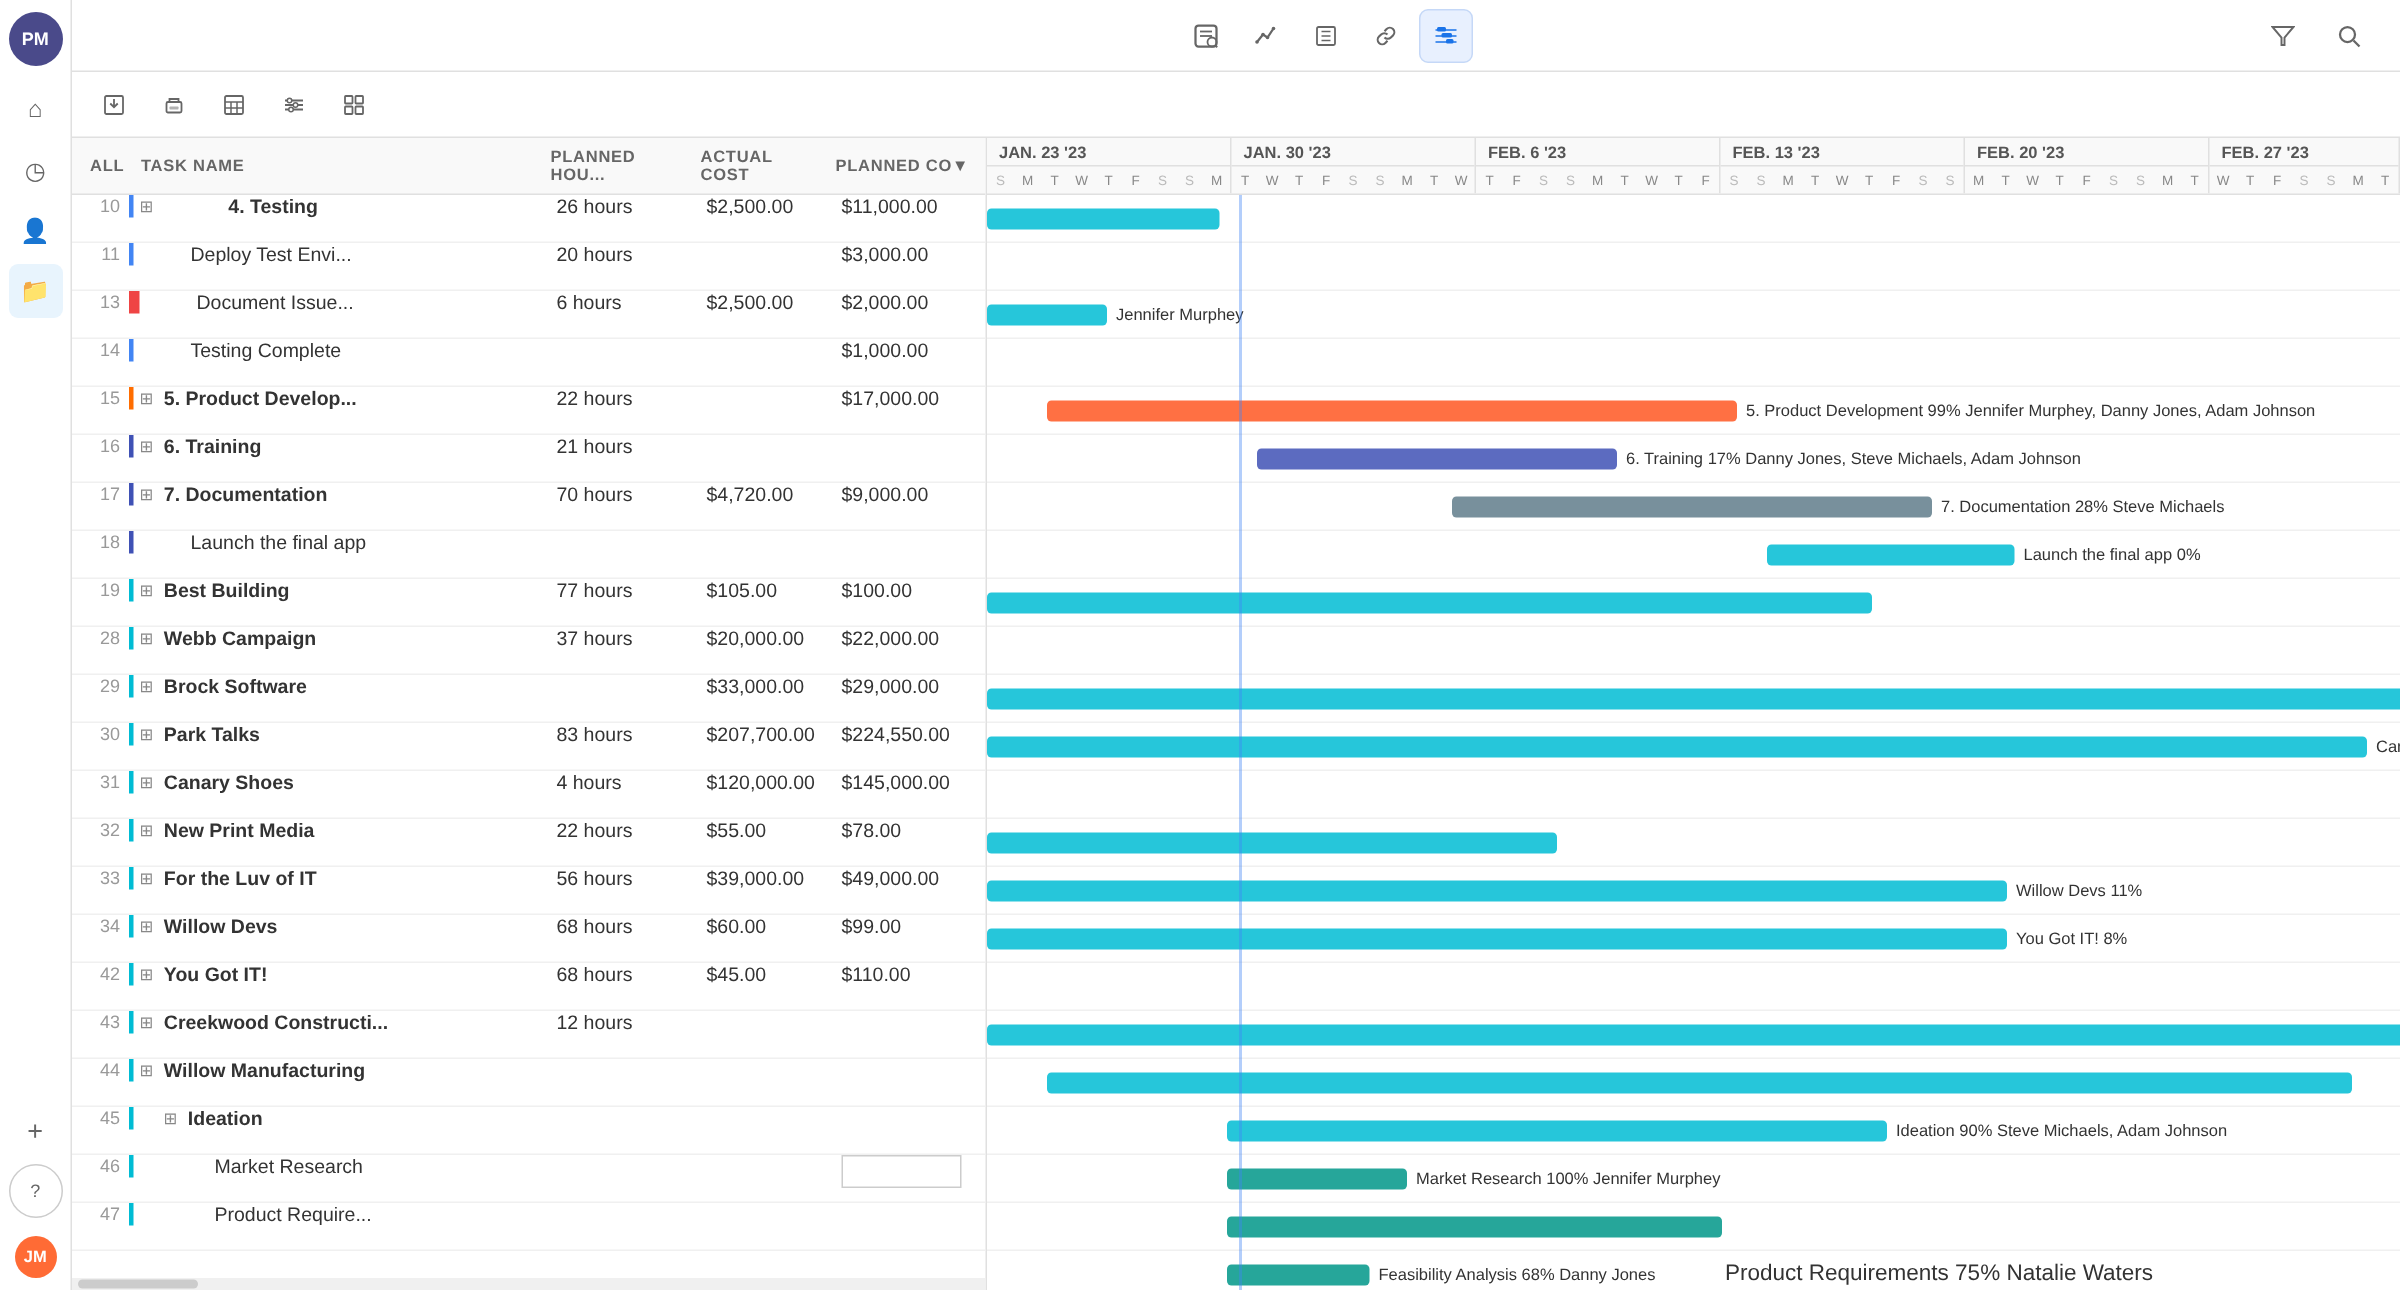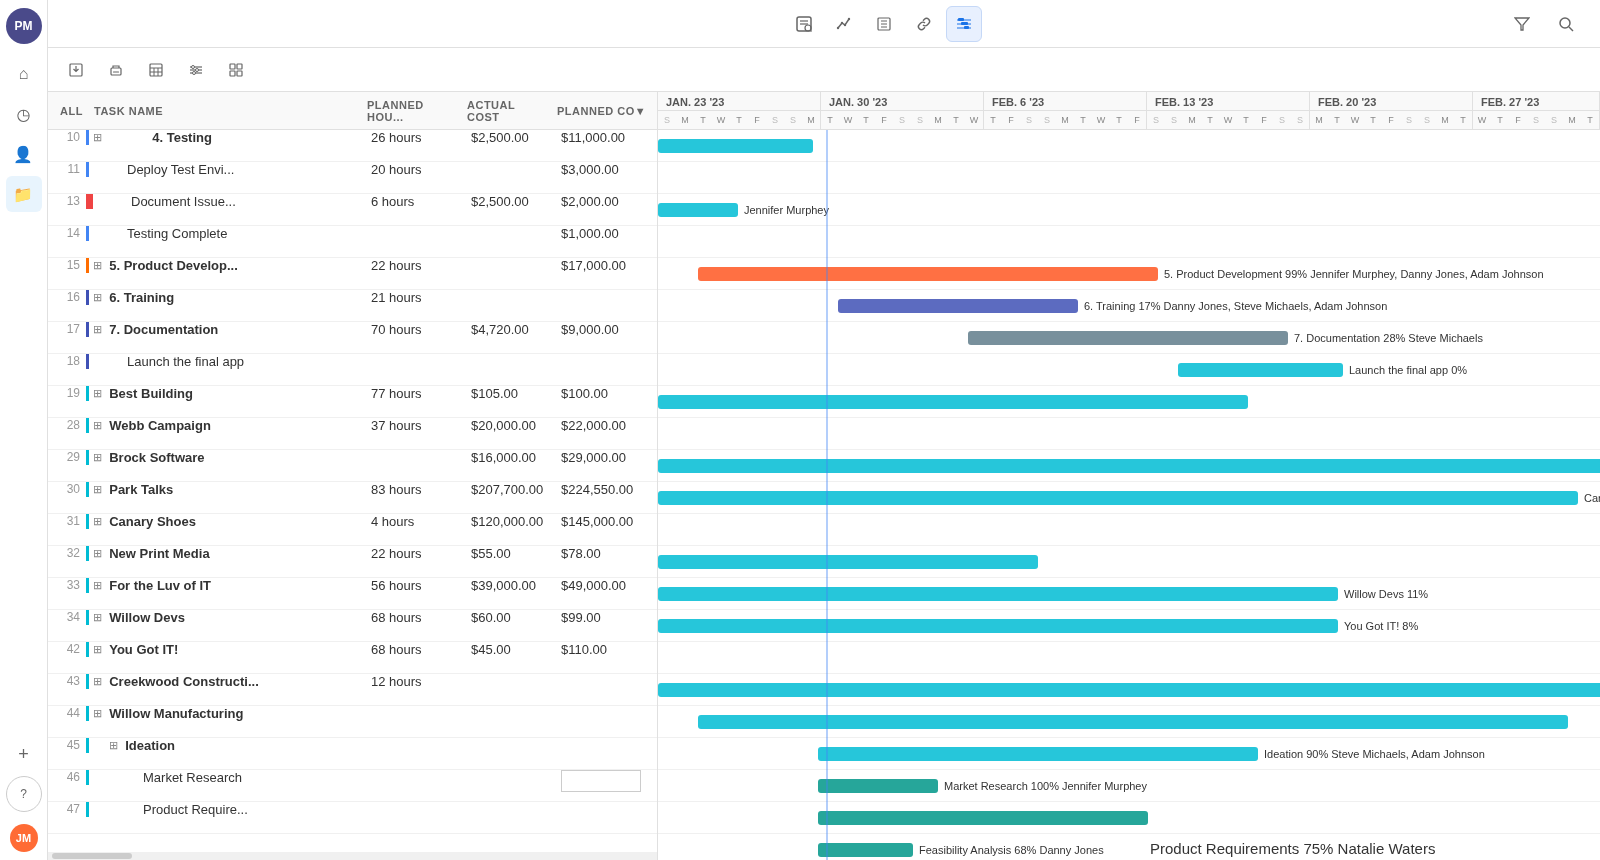--- a/index.html
+++ b/index.html
@@ -332,21 +332,21 @@
       
     </div>
   </div>
             <div class="task-row">
     <div class="row-num">29</div>
     <div class="row-name" style="padding-left:4px;border-left:3px solid #00bcd4;">
       <span style="color:#888;font-size:11px;cursor:pointer;margin-right:3px;">⊞</span>
       <span style="font-weight:600;">Brock Software</span>
     </div>
     <div class="row-planned"></div>
-    <div class="row-actual">$16,000.00</div>
+    <div class="row-actual">$33,000.00</div>
     <div class="row-planc">
       $29,000.00
       
     </div>
   </div>
             <div class="task-row">
     <div class="row-num">30</div>
     <div class="row-name" style="padding-left:4px;border-left:3px solid #00bcd4;">
       <span style="color:#888;font-size:11px;cursor:pointer;margin-right:3px;">⊞</span>
       <span style="font-weight:600;">Park Talks</span>

